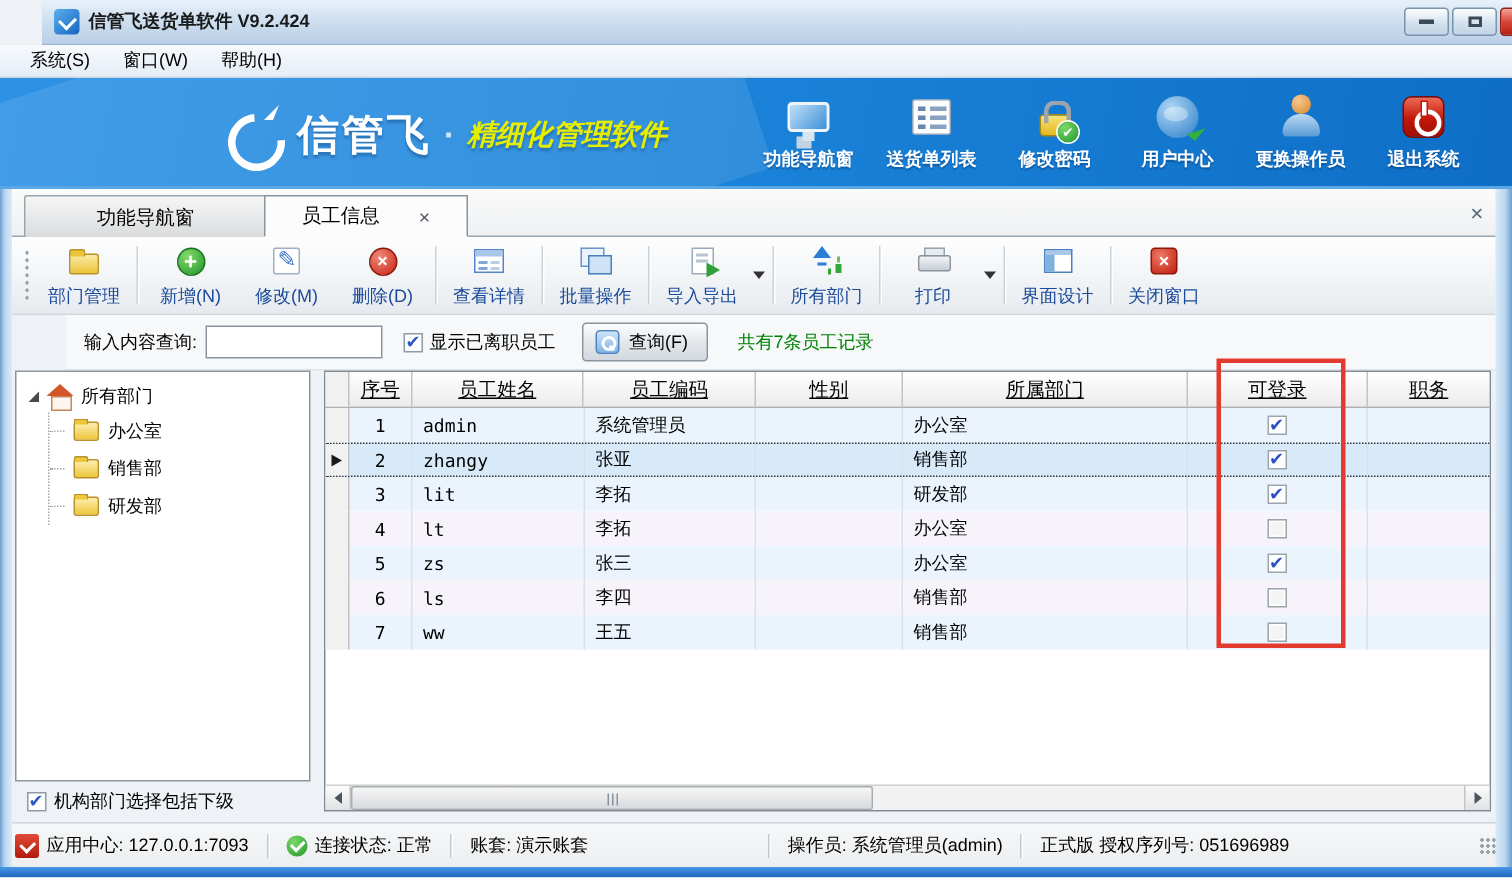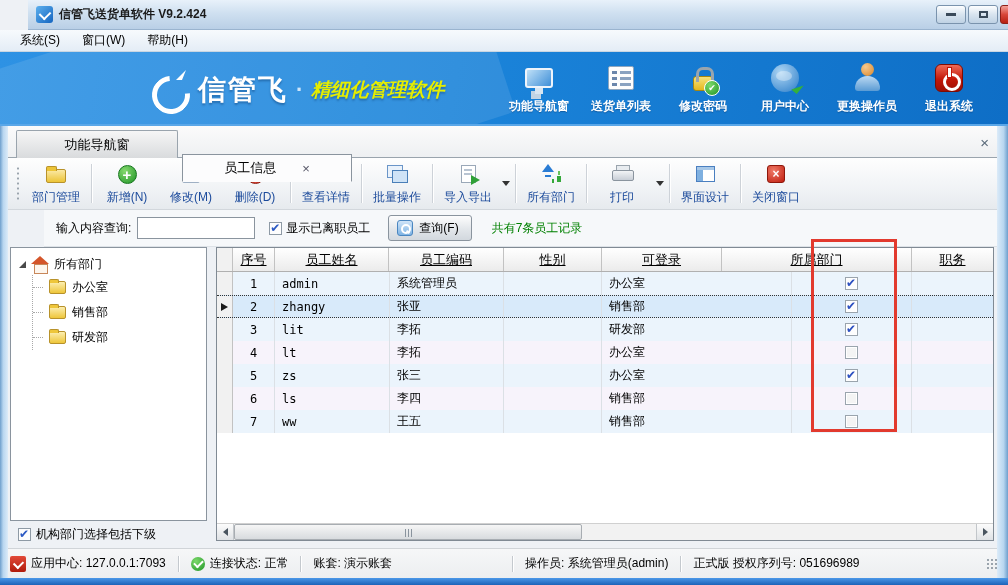--- a/index.html
+++ b/index.html
@@ -65,21 +65,21 @@
   .i-globe::after { content:""; position:absolute; right:-2px; bottom:-1px; width:0; height:0; border-left:7px solid transparent; border-bottom:11px solid #35b03a; transform:rotate(40deg); }
   .i-power { width:28px; height:28px; border-radius:6px; background:linear-gradient(#ef6a56,#c21708 55%,#9e0f04); border:1px solid #7e0c03; position:relative; }
   .i-power::before { content:""; position:absolute; left:7px; top:8px; width:12px; height:12px; border:3px solid #fff; border-radius:50%; }
   .i-power::after { content:""; position:absolute; left:12px; top:3px; width:3px; height:9px; background:#fff; box-shadow:0 0 0 1px #c21708; }
 
   
   .tabstrip { position:absolute; left:8px; top:126px; width:989px; height:32px;
     background:linear-gradient(#fbfbfb,#eef0f2); border-bottom:1px solid #9aa4ad; }
   .tab { position:absolute; top:4px; height:28px; display:flex; align-items:center; justify-content:center; cursor:pointer; font-size:13px; }
   .tab.inactive { left:8px; width:162px; background:linear-gradient(#f6f6f6,#d9dbdd); border:1px solid #9aa4ad; border-bottom:none; border-radius:2px 2px 0 0; }
-  .tab.active { left:174px; width:170px; background:#fcfcfd; border:1px solid #8a949e; border-bottom:1px solid #fcfcfd; z-index:2;margin-top:24px; }
+  .tab.active { left:168px; width:136px; background:#fcfcfd; border:1px solid #8a949e; border-bottom:1px solid #fcfcfd; z-index:2; }
   .tab .tab-close { margin-left:26px; color:#556; font-size:13px; cursor:pointer; }
   .strip-close { position:absolute; right:8px; top:8px; color:#5a6a7a; font-size:15px; cursor:pointer; }
 
   
   .toolbar { position:absolute; left:8px; top:158px; width:989px; height:52px;
     background:linear-gradient(#fefefe,#eef1f4 70%,#e6eaee); border-bottom:1px solid #d2d7dc;
     display:flex; align-items:stretch; padding-left:4px; }
   .tb-grip { width:8px; margin:8px 2px; background-image:radial-gradient(circle,#9aa4ad 1px,transparent 1.2px); background-size:4px 5px; background-repeat:repeat-y; background-position:center; }
   .tb-sep { width:1px; background:#cdd2d8; margin:6px 3px; box-shadow:1px 0 0 #fff; }
   .tb-btn { min-width:64px; padding:4px 8px 3px; display:flex; flex-direction:column; align-items:center; justify-content:space-between; cursor:pointer; border-radius:3px; }
@@ -400,22 +400,22 @@
     <span>机构部门选择包括下级</span>
   </div>
 
   <div class="tablepanel">
     <div class="thead">
       <span class="th c-ind"></span>
       <span class="th c-seq">序号</span>
       <span class="th c-name" style="justify-content:center;padding-left:0">员工姓名</span>
       <span class="th c-code" style="justify-content:center;padding-left:0">员工编码</span>
       <span class="th c-gender">性别</span>
+      <span class="th c-dept" style="justify-content:center;padding-left:0">所属部门</span>
       <span class="th c-login">可登录</span>
-      <span class="th c-dept" style="justify-content:center;padding-left:0">所属部门</span>
       <span class="th c-job" style="justify-content:center;padding-left:0;border-right:none">职务</span>
     </div>
 
     <div class="trow odd">
       <span class="td c-ind"></span>
       <span class="td c-seq">1</span>
       <span class="td c-code">admin</span>
       <span class="td c-name">系统管理员</span>
       <span class="td c-gender"></span>
       <span class="td c-dept">办公室</span>

